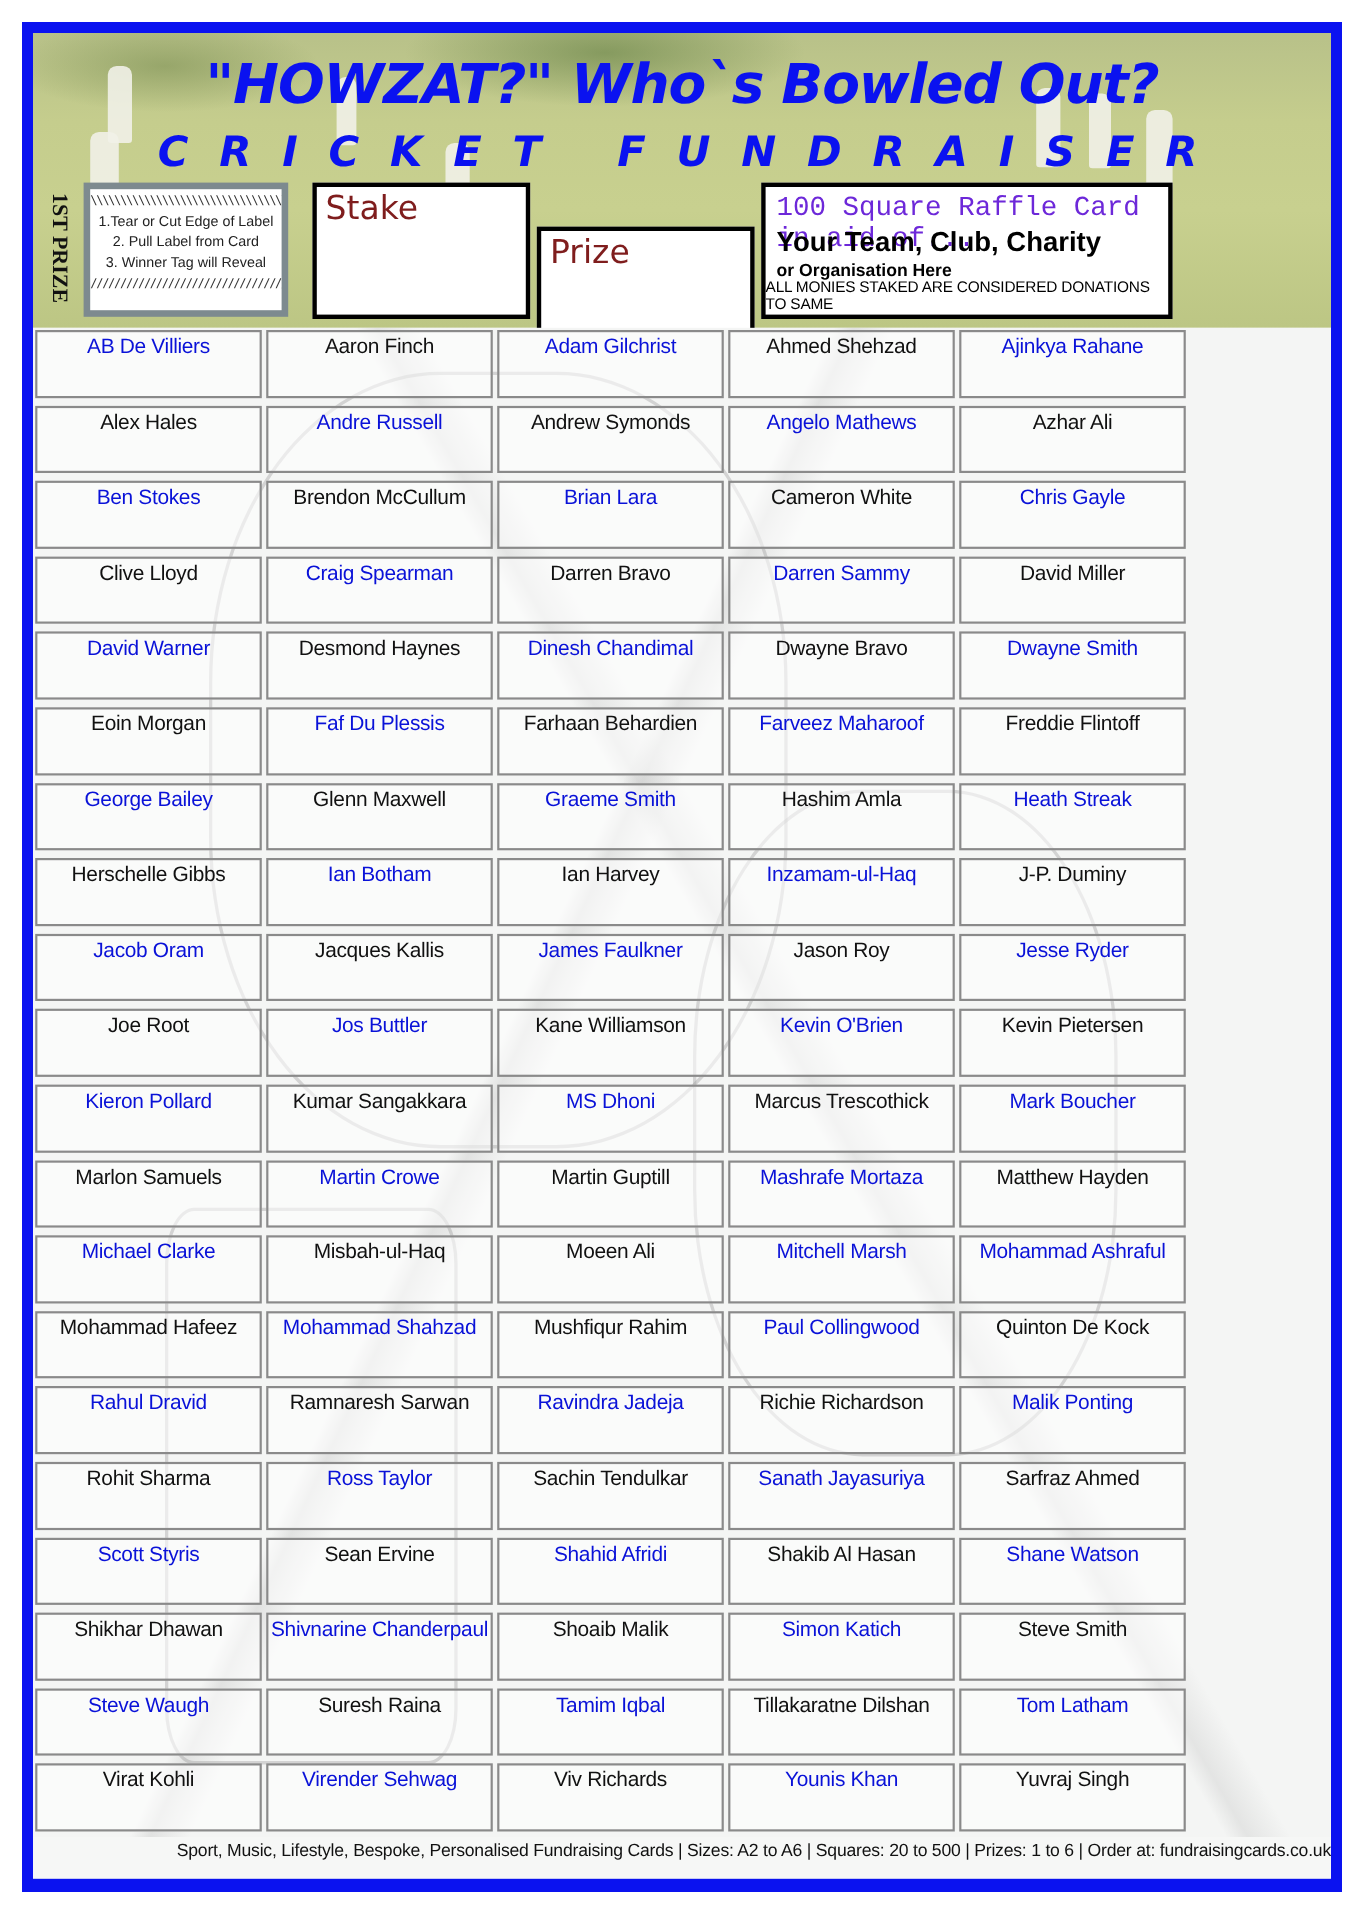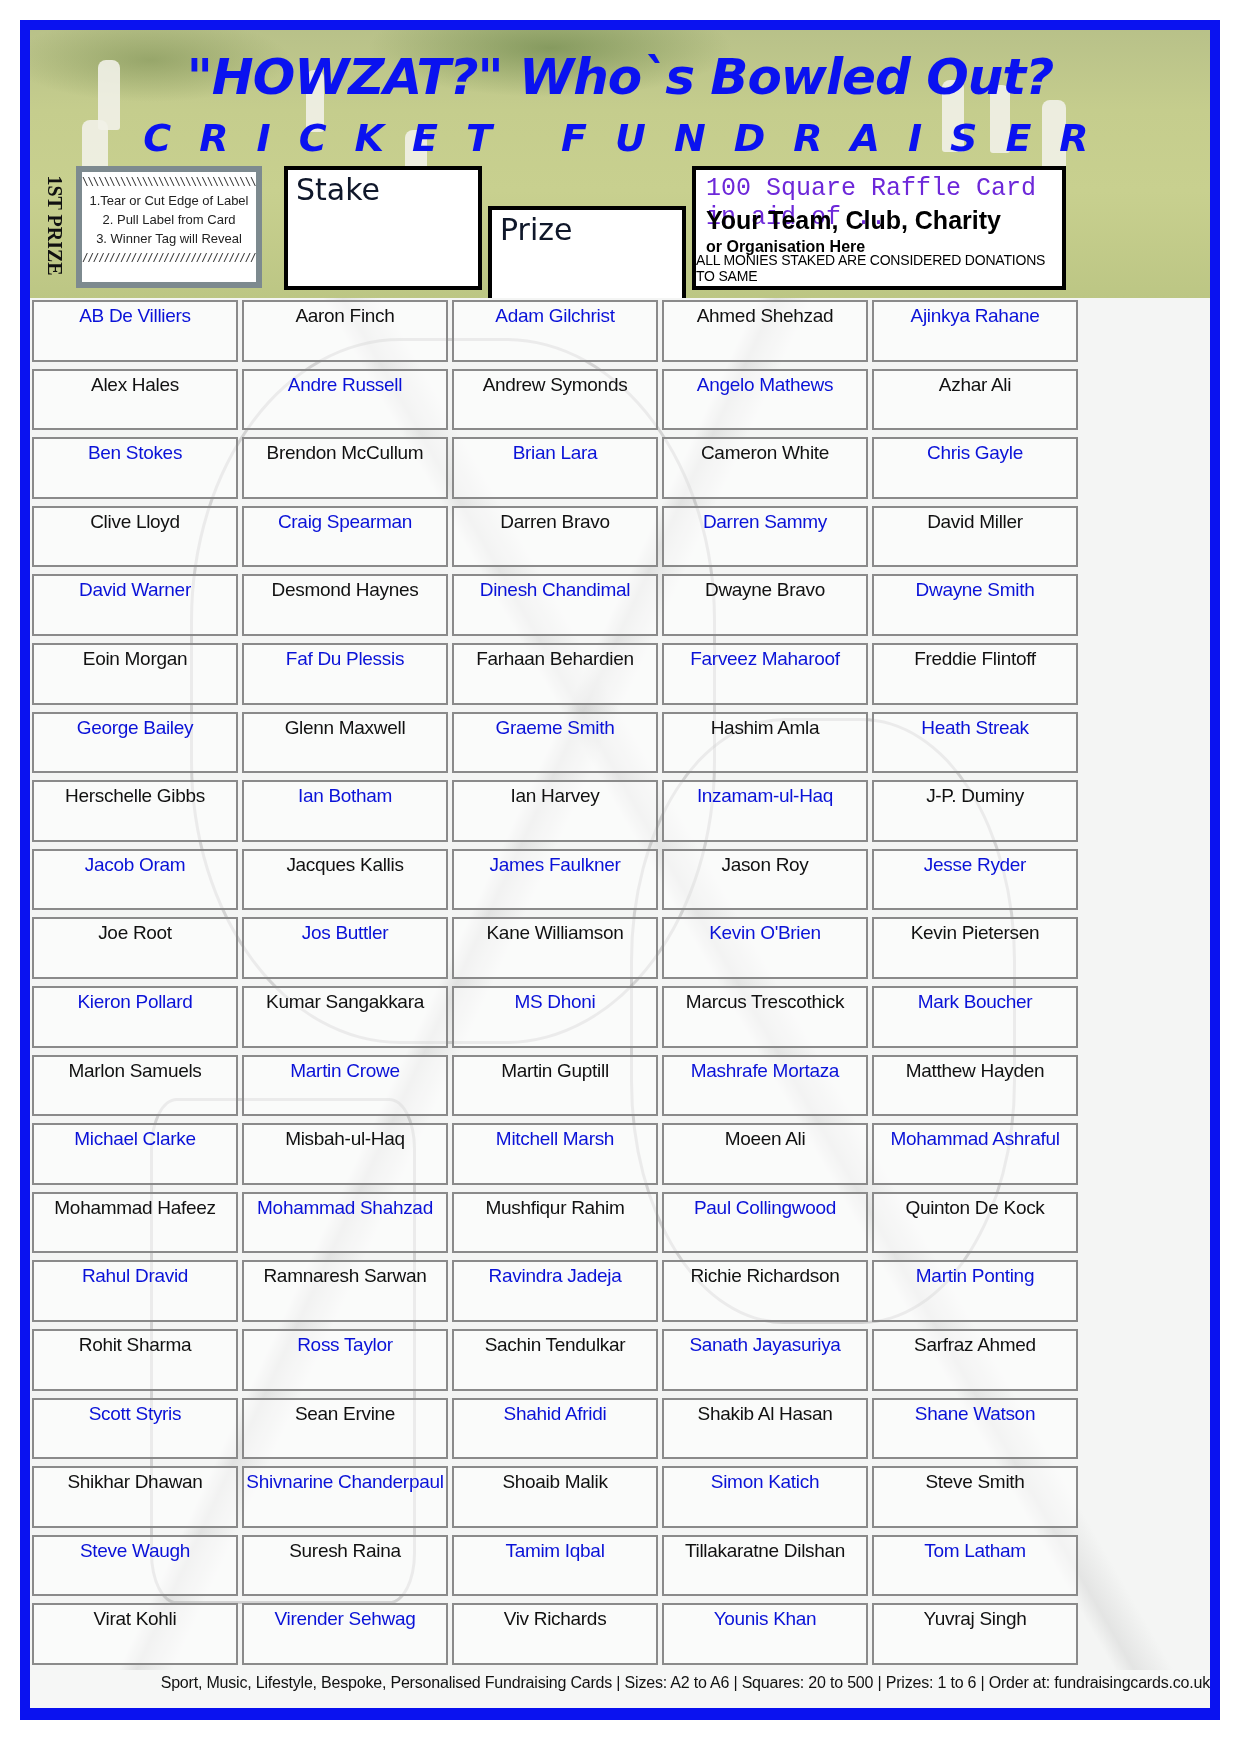--- a/index.html
+++ b/index.html
@@ -14,21 +14,21 @@
   .player{position:absolute;background:#f1f1e8;border-radius:8px 8px 3px 3px;opacity:.9;}
   .title{position:absolute;left:0;width:1180px;text-align:center;color:#0a12f0;font-weight:bold;font-style:italic;font-family:"DejaVu Sans",sans-serif;}
   .t1{top:18px;font-size:50px;letter-spacing:-1px;}
   .t2{top:86px;font-size:38px;letter-spacing:28px;padding-left:10px;}
   .first-prize{position:absolute;left:12px;top:132px;width:24px;height:128px;}
   .first-prize span{position:absolute;left:-52px;top:52px;width:128px;transform:rotate(90deg);font-family:"Liberation Serif",serif;font-weight:bold;font-size:20px;color:#111;text-align:center;white-space:nowrap;}
   .tag{position:absolute;left:46px;top:136px;width:186px;height:122px;background:#7d8a8f;padding:0;}
   .tag-inner{position:absolute;left:6px;top:6px;right:6px;bottom:6px;background:#fff;text-align:center;font-size:13px;color:#222;line-height:19px;}
   .hatch{font-family:"DejaVu Sans Mono",monospace;font-size:11px;letter-spacing:-1.2px;color:#333;height:19px;overflow:hidden;white-space:nowrap;}
   .box{position:absolute;top:136px;height:124px;background:#fff;border:4px solid #000;box-sizing:border-box;}
-  .box .lbl{position:absolute;left:8px;top:2px;font-family:"DejaVu Sans",sans-serif;font-size:30px;color:#0f172a;}
+  .box .lbl{position:absolute;left:8px;top:2px;font-family:"DejaVu Sans",sans-serif;font-size:30px;color:#7f1d1d;}
   .stake{left:254px;width:198px;}
   .prize{left:458px;width:198px;margin-top:40px;}
   .aid{left:662px;width:374px;}
   .aid .l1{position:absolute;left:10px;top:4px;font-size:25px;color:#6d28d9;font-family:Liberation Mono, monospace;}
   .aid .l2{position:absolute;left:10px;top:36px;font-size:25px;font-weight:bold;color:#000;font-family:"Liberation Sans",sans-serif;}
   .aid .l3{position:absolute;left:10px;top:68px;font-size:16px;font-weight:bold;color:#000;font-family:"Liberation Sans",sans-serif;}
   .aid .small{position:absolute;right:8px;bottom:2px;font-size:14px;color:#000;letter-spacing:-0.2px;}
   .grid-area{position:absolute;left:0;top:268px;width:1180px;height:1372px;
     background:
       linear-gradient(115deg, rgba(180,180,180,0) 40%, rgba(170,170,170,.25) 41%, rgba(180,180,180,0) 43%),
@@ -148,33 +148,33 @@
           <div class="cell blue">MS Dhoni</div>
           <div class="cell black">Marcus Trescothick</div>
           <div class="cell blue">Mark Boucher</div>
           <div class="cell black">Marlon Samuels</div>
           <div class="cell blue">Martin Crowe</div>
           <div class="cell black">Martin Guptill</div>
           <div class="cell blue">Mashrafe Mortaza</div>
           <div class="cell black">Matthew Hayden</div>
           <div class="cell blue">Michael Clarke</div>
           <div class="cell black">Misbah-ul-Haq</div>
+          <div class="cell black">Moeen Ali</div>
           <div class="cell blue">Mitchell Marsh</div>
-          <div class="cell black">Moeen Ali</div>
           <div class="cell blue">Mohammad Ashraful</div>
           <div class="cell black">Mohammad Hafeez</div>
           <div class="cell blue">Mohammad Shahzad</div>
           <div class="cell black">Mushfiqur Rahim</div>
           <div class="cell blue">Paul Collingwood</div>
           <div class="cell black">Quinton De Kock</div>
           <div class="cell blue">Rahul Dravid</div>
           <div class="cell black">Ramnaresh Sarwan</div>
           <div class="cell blue">Ravindra Jadeja</div>
           <div class="cell black">Richie Richardson</div>
-          <div class="cell blue">Martin Ponting</div>
+          <div class="cell blue">Malik Ponting</div>
           <div class="cell black">Rohit Sharma</div>
           <div class="cell blue">Ross Taylor</div>
           <div class="cell black">Sachin Tendulkar</div>
           <div class="cell blue">Sanath Jayasuriya</div>
           <div class="cell black">Sarfraz Ahmed</div>
           <div class="cell blue">Scott Styris</div>
           <div class="cell black">Sean Ervine</div>
           <div class="cell blue">Shahid Afridi</div>
           <div class="cell black">Shakib Al Hasan</div>
           <div class="cell blue">Shane Watson</div>

